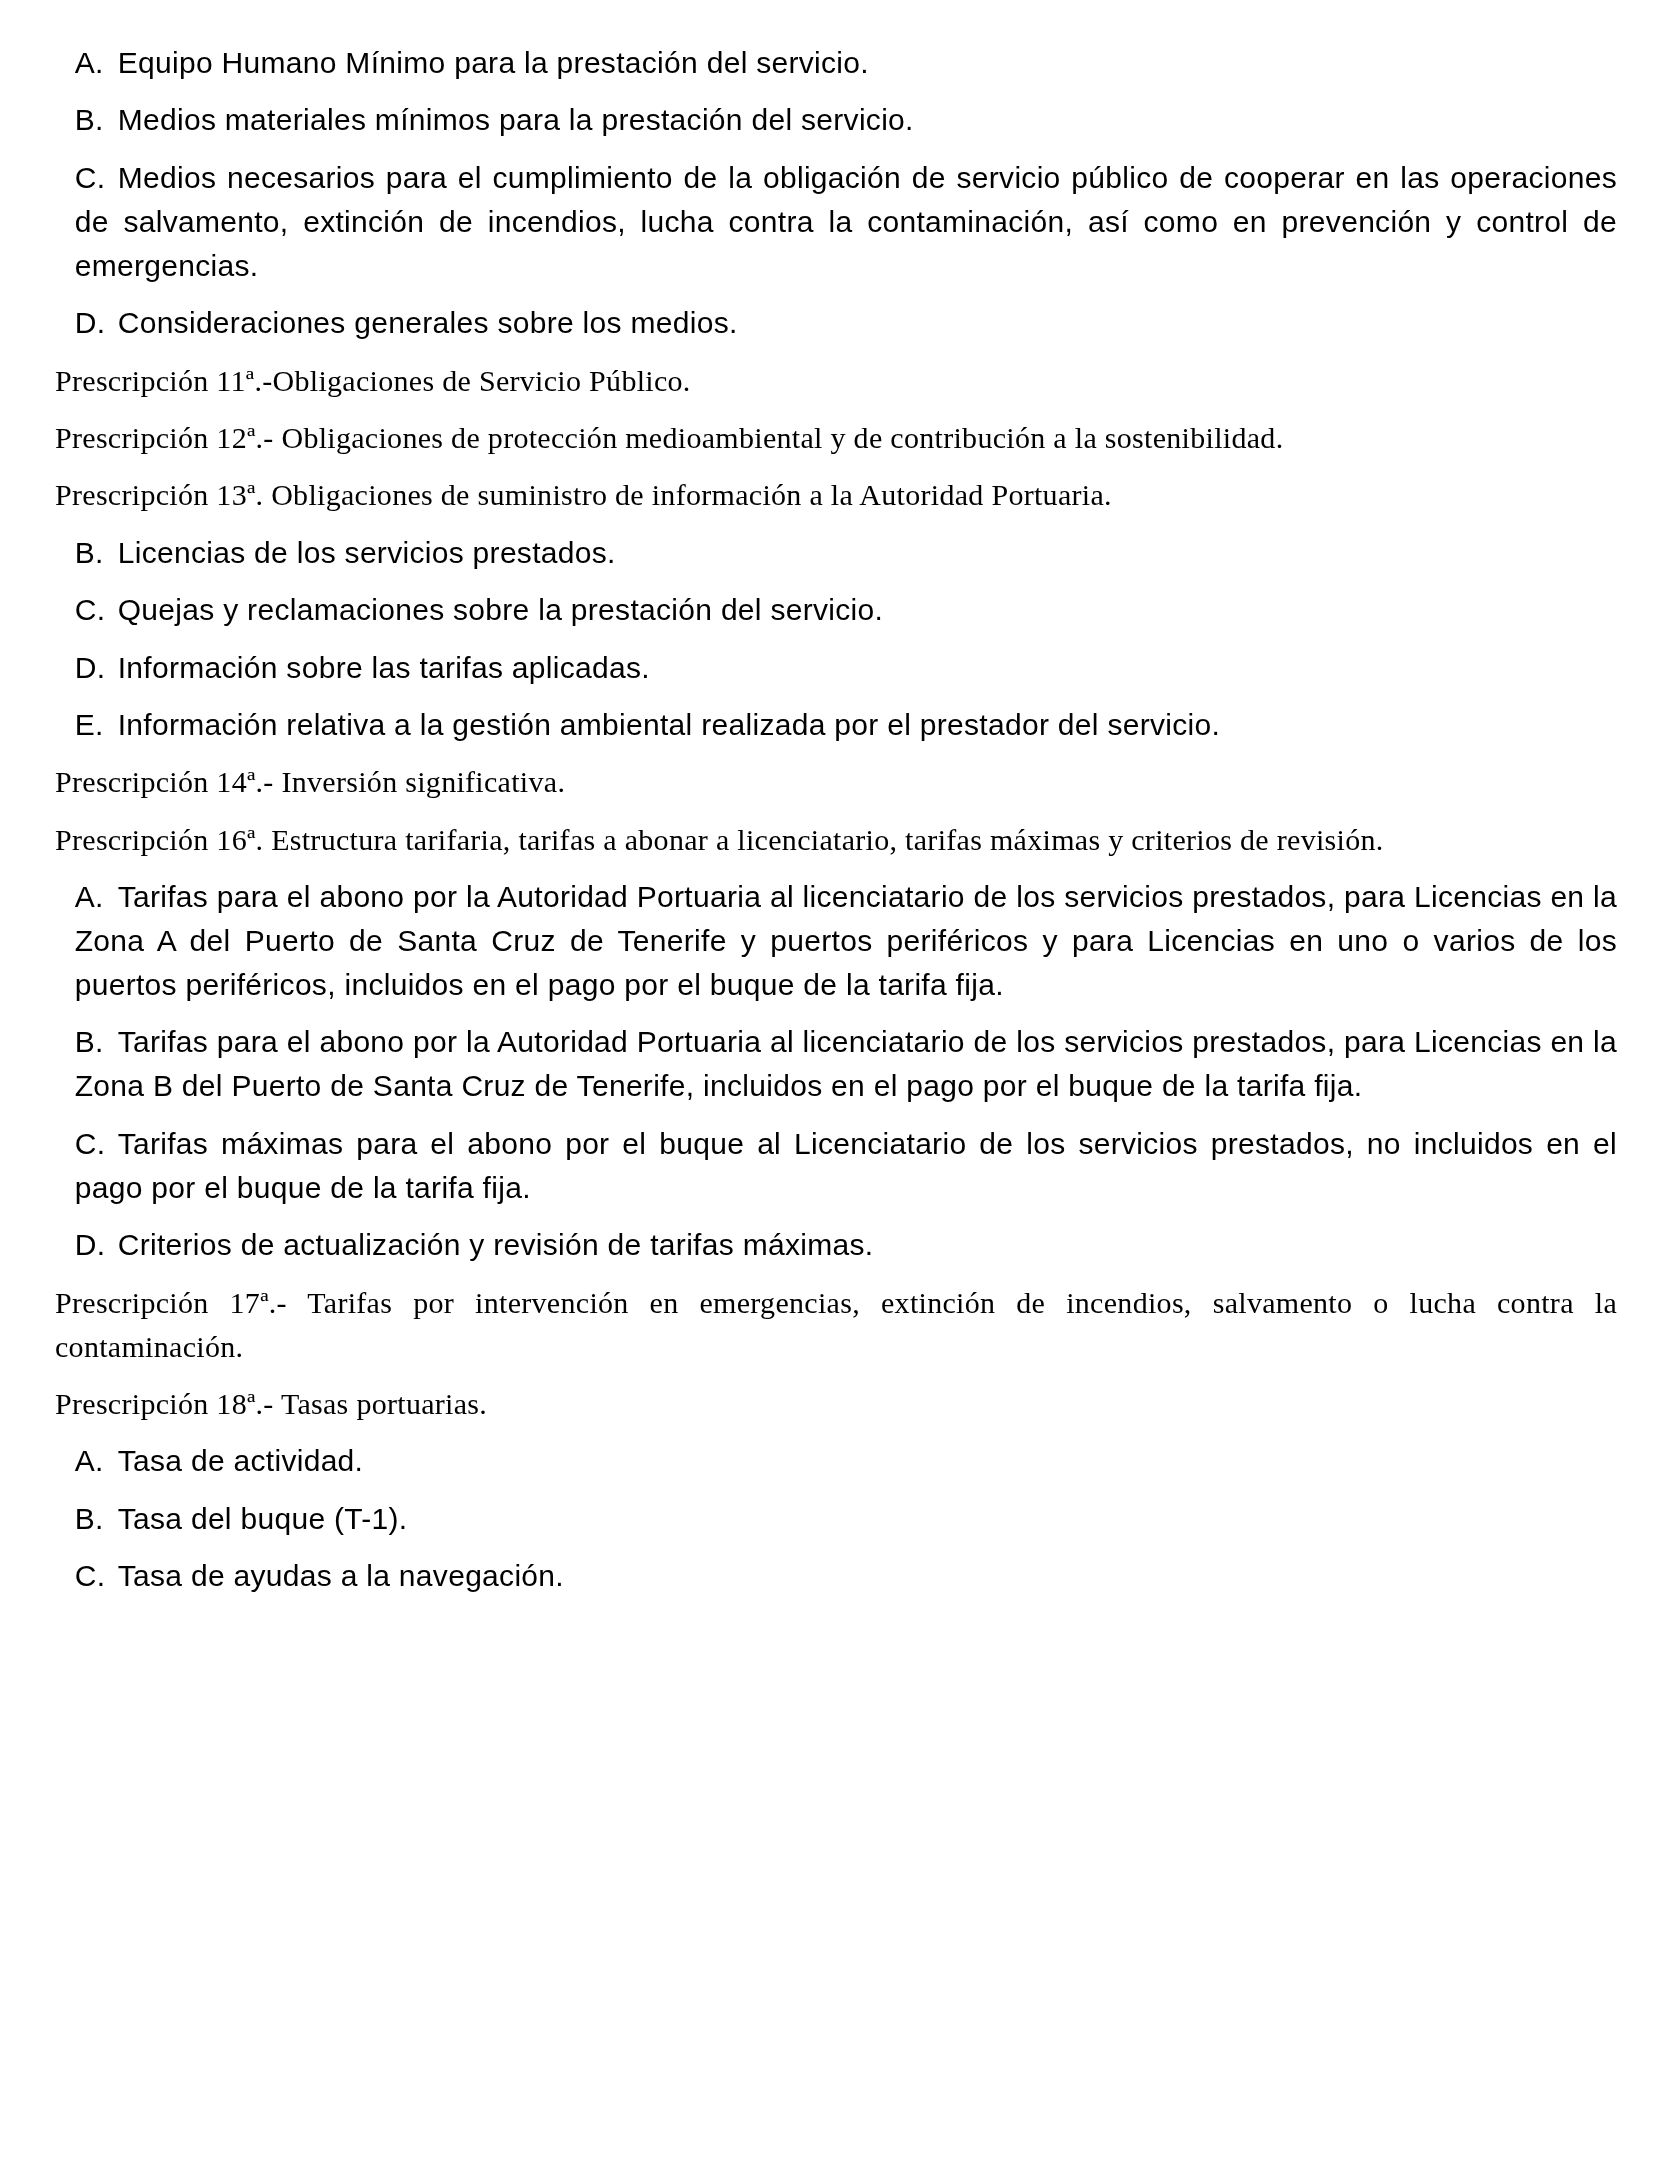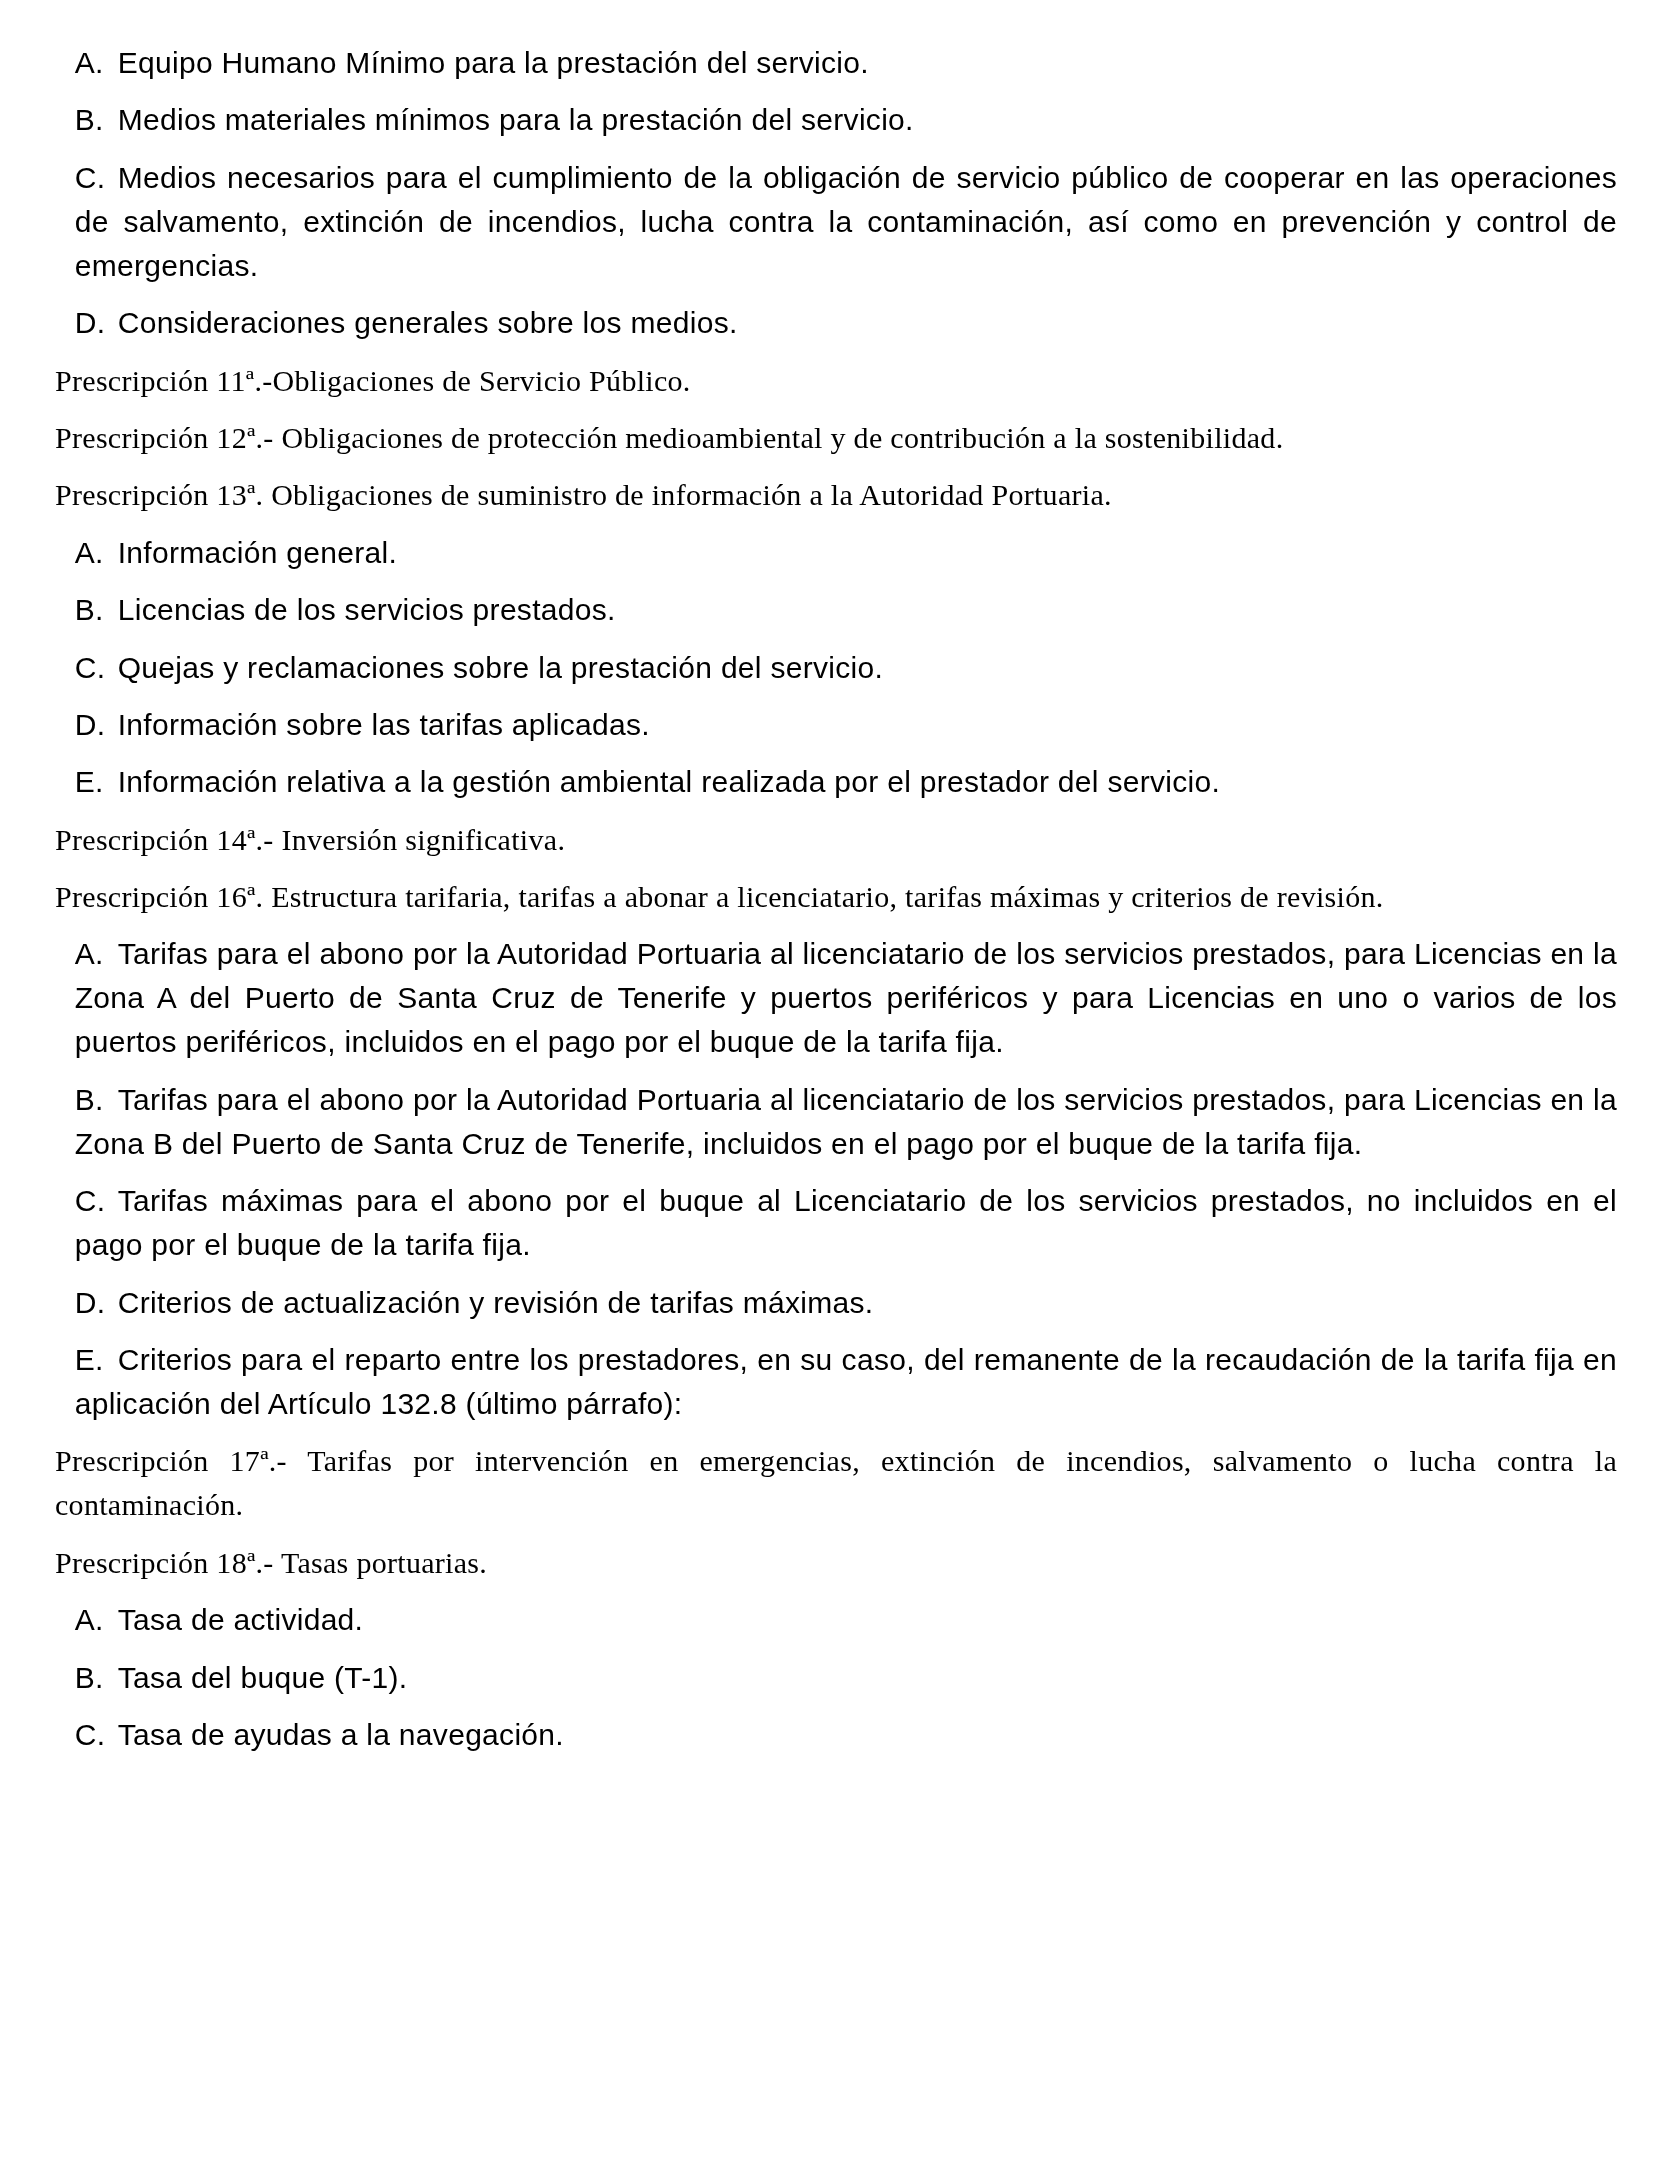--- a/index.html
+++ b/index.html
@@ -58,23 +58,20 @@
   <div class="item">
     <span class="letter">D.</span><span class="item-body">Consideraciones generales sobre los medios.</span>
   </div>
 
   <p class="para">Prescripción 11ª.-Obligaciones de Servicio Público.</p>
 
   <p class="para">Prescripción 12ª.- Obligaciones de protección medioambiental y de contribución a la sostenibilidad.</p>
 
   <p class="para">Prescripción 13ª. Obligaciones de suministro de información a la Autoridad Portuaria.</p>
 
-  <div class="item">
-    <span class="letter">A.</span><span class="item-body">Información general.</span>
-  </div>
 
   <div class="item">
     <span class="letter">B.</span><span class="item-body">Licencias de los servicios prestados.</span>
   </div>
 
   <div class="item">
     <span class="letter">C.</span><span class="item-body">Quejas y reclamaciones sobre la prestación del servicio.</span>
   </div>
 
   <div class="item">
@@ -99,23 +96,20 @@
   </div>
 
   <div class="item">
     <span class="letter">C.</span><span class="item-body">Tarifas máximas para el abono por el buque al Licenciatario de los servicios prestados, no incluidos en el pago por el buque de la tarifa fija.</span>
   </div>
 
   <div class="item">
     <span class="letter">D.</span><span class="item-body">Criterios de actualización y revisión de tarifas máximas.</span>
   </div>
 
-  <div class="item">
-    <span class="letter">E.</span><span class="item-body">Criterios para el reparto entre los prestadores, en su caso, del remanente de la recaudación de la tarifa fija en aplicación del Artículo 132.8 (último párrafo):</span>
-  </div>
 
   <p class="para">Prescripción 17ª.- Tarifas por intervención en emergencias, extinción de incendios, salvamento o lucha contra la contaminación.</p>
 
   <p class="para">Prescripción 18ª.- Tasas portuarias.</p>
 
   <div class="item">
     <span class="letter">A.</span><span class="item-body">Tasa de actividad.</span>
   </div>
 
   <div class="item">

